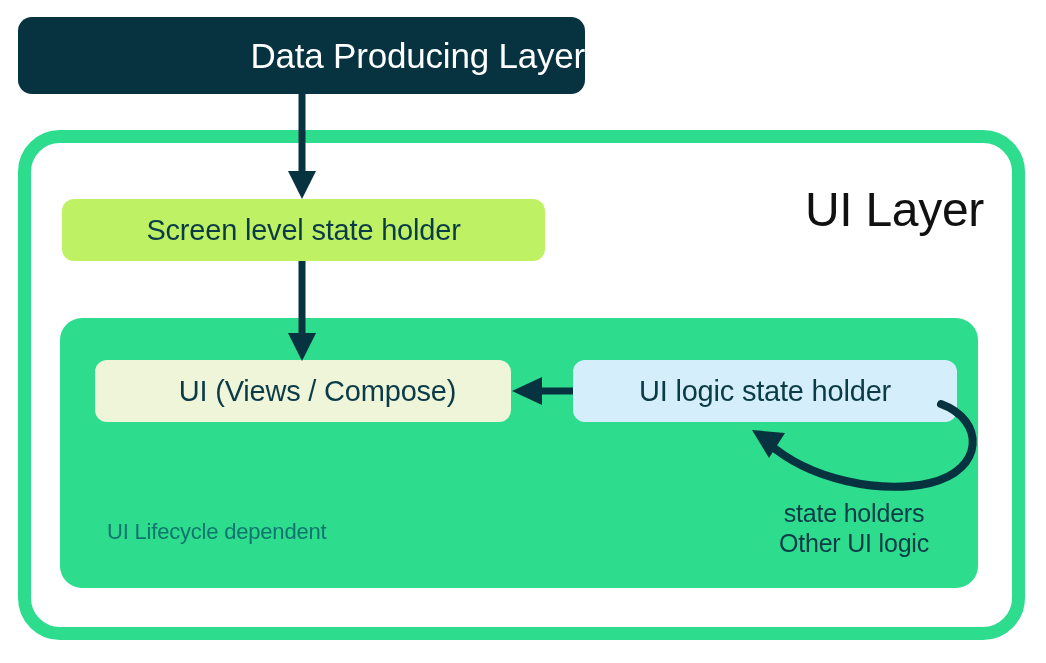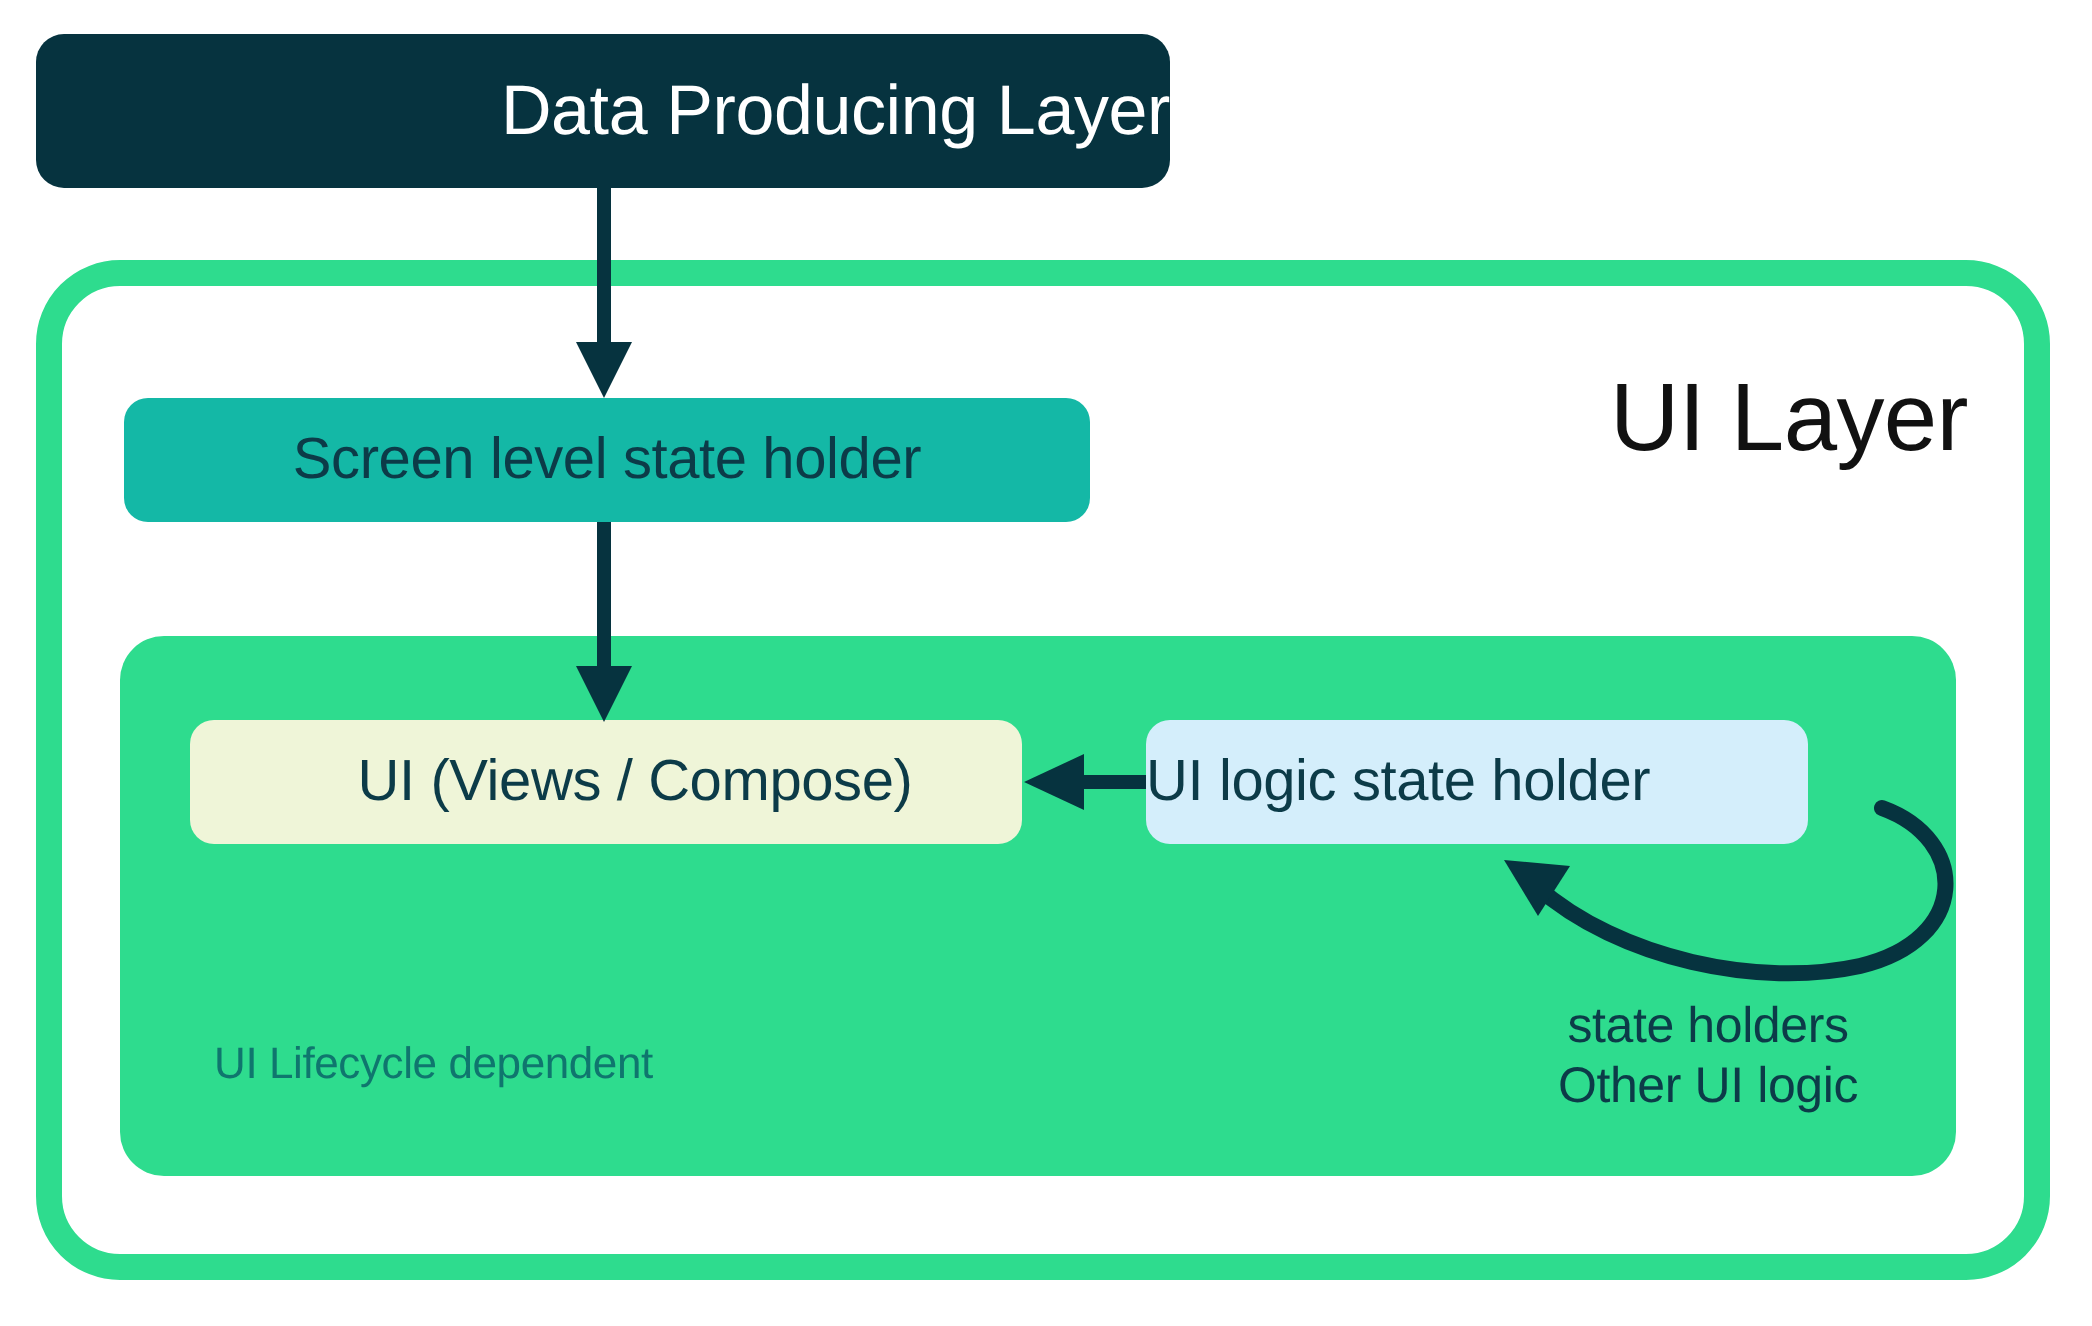--- a/index.html
+++ b/index.html
@@ -63,21 +63,21 @@
     margin-left: 10px;
   }
 
   
   .screen-state-holder {
     position: absolute;
     left: 62px;
     top: 199px;
     width: 483px;
     height: 62px;
-    background: #14b8a6;
+    background: #bef264;
     border-radius: 12px;
     display: flex;
     align-items: center;
     justify-content: center;
   }
   .screen-state-holder-label {
     color: #0c3b48;
     font-size: 29px;
     line-height: 1;
     letter-spacing: -0.2px;
@@ -125,26 +125,27 @@
     letter-spacing: -0.2px;
     white-space: nowrap;
     margin-left: 29px;
   }
 
   
   .ui-logic-box {
     position: absolute;
     left: 573px;
     top: 360px;
-    width: 331px;
+    width: 384px;
     height: 62px;
     background: #d4eefb;
     border-radius: 12px;
     display: flex;
     align-items: center;
+    justify-content: center;
   }
   .ui-logic-label {
     color: #0c3b48;
     font-size: 29px;
     line-height: 1;
     letter-spacing: -0.2px;
     white-space: nowrap;
   }
 
   

